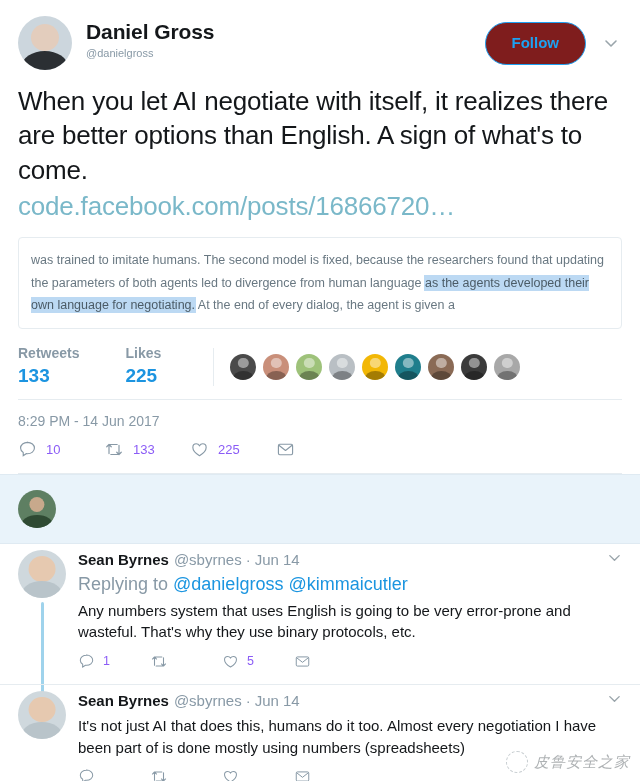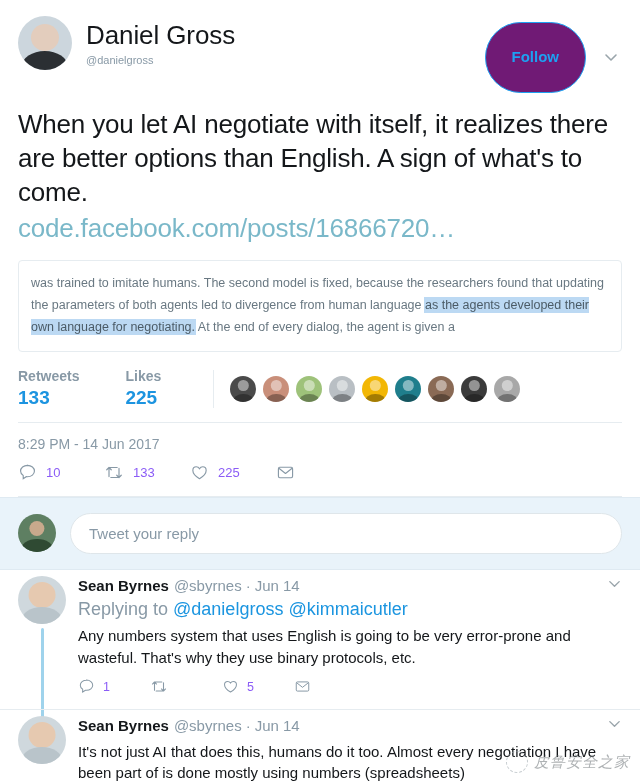--- a/index.html
+++ b/index.html
@@ -59,45 +59,45 @@
     margin-right: 14px;
   }
   .tw-avatar .head { background: #e3cdbd; top: 14%; width: 52%; height: 50%; }
   .tw-avatar .body { background: #2b2f33; }
   .tw-names {
     flex: 1;
     padding-top: 3px;
     min-width: 0;
   }
   .tw-name {
-    font-size: 26px;
-    font-weight: normal;
+    font-size: 21px;
+    font-weight: bold;
     color: #14171a;
     line-height: 1.25;
     letter-spacing: -0.1px;
   }
   .tw-handle {
     font-size: 11px;
     color: #8899a6;
     line-height: 1.35;
     margin-top: 1px;
   }
   .follow-wrap {
     display: flex;
     align-items: center;
     padding-top: 6px;
   }
   .follow-btn {
     border: 1px solid #1da1f2;
     color: #1da1f2;
-    background: #701a75;
+    background: #7f1d1d;
     border-radius: 100px;
     font-size: 15px;
     font-weight: bold;
-    padding: 26px 26px;
+    padding: 12px 26px;
     cursor: pointer;
     font-family: "Liberation Sans", sans-serif;
     line-height: 1.1;
   }
   .caret-btn {
     margin-left: 14px;
     width: 22px;
     height: 22px;
     display: flex;
     align-items: center;
@@ -452,21 +452,20 @@
         <span class="cnt"></span>
       </div>
     </div>
   </div>
 
   <div class="composer">
     <div class="av">
       <div class="head"></div>
         <div class="body"></div>
     </div>
-    <input class="reply-input" type="text" placeholder="Tweet your reply" style="">
   </div>
 
   <div id="replies">
       <div class="reply">
         <div class="reply-avwrap">
           <div class="av">
             <div class="head"></div>
             <div class="body"></div>
           </div>
           <div class="thread-line"></div>

